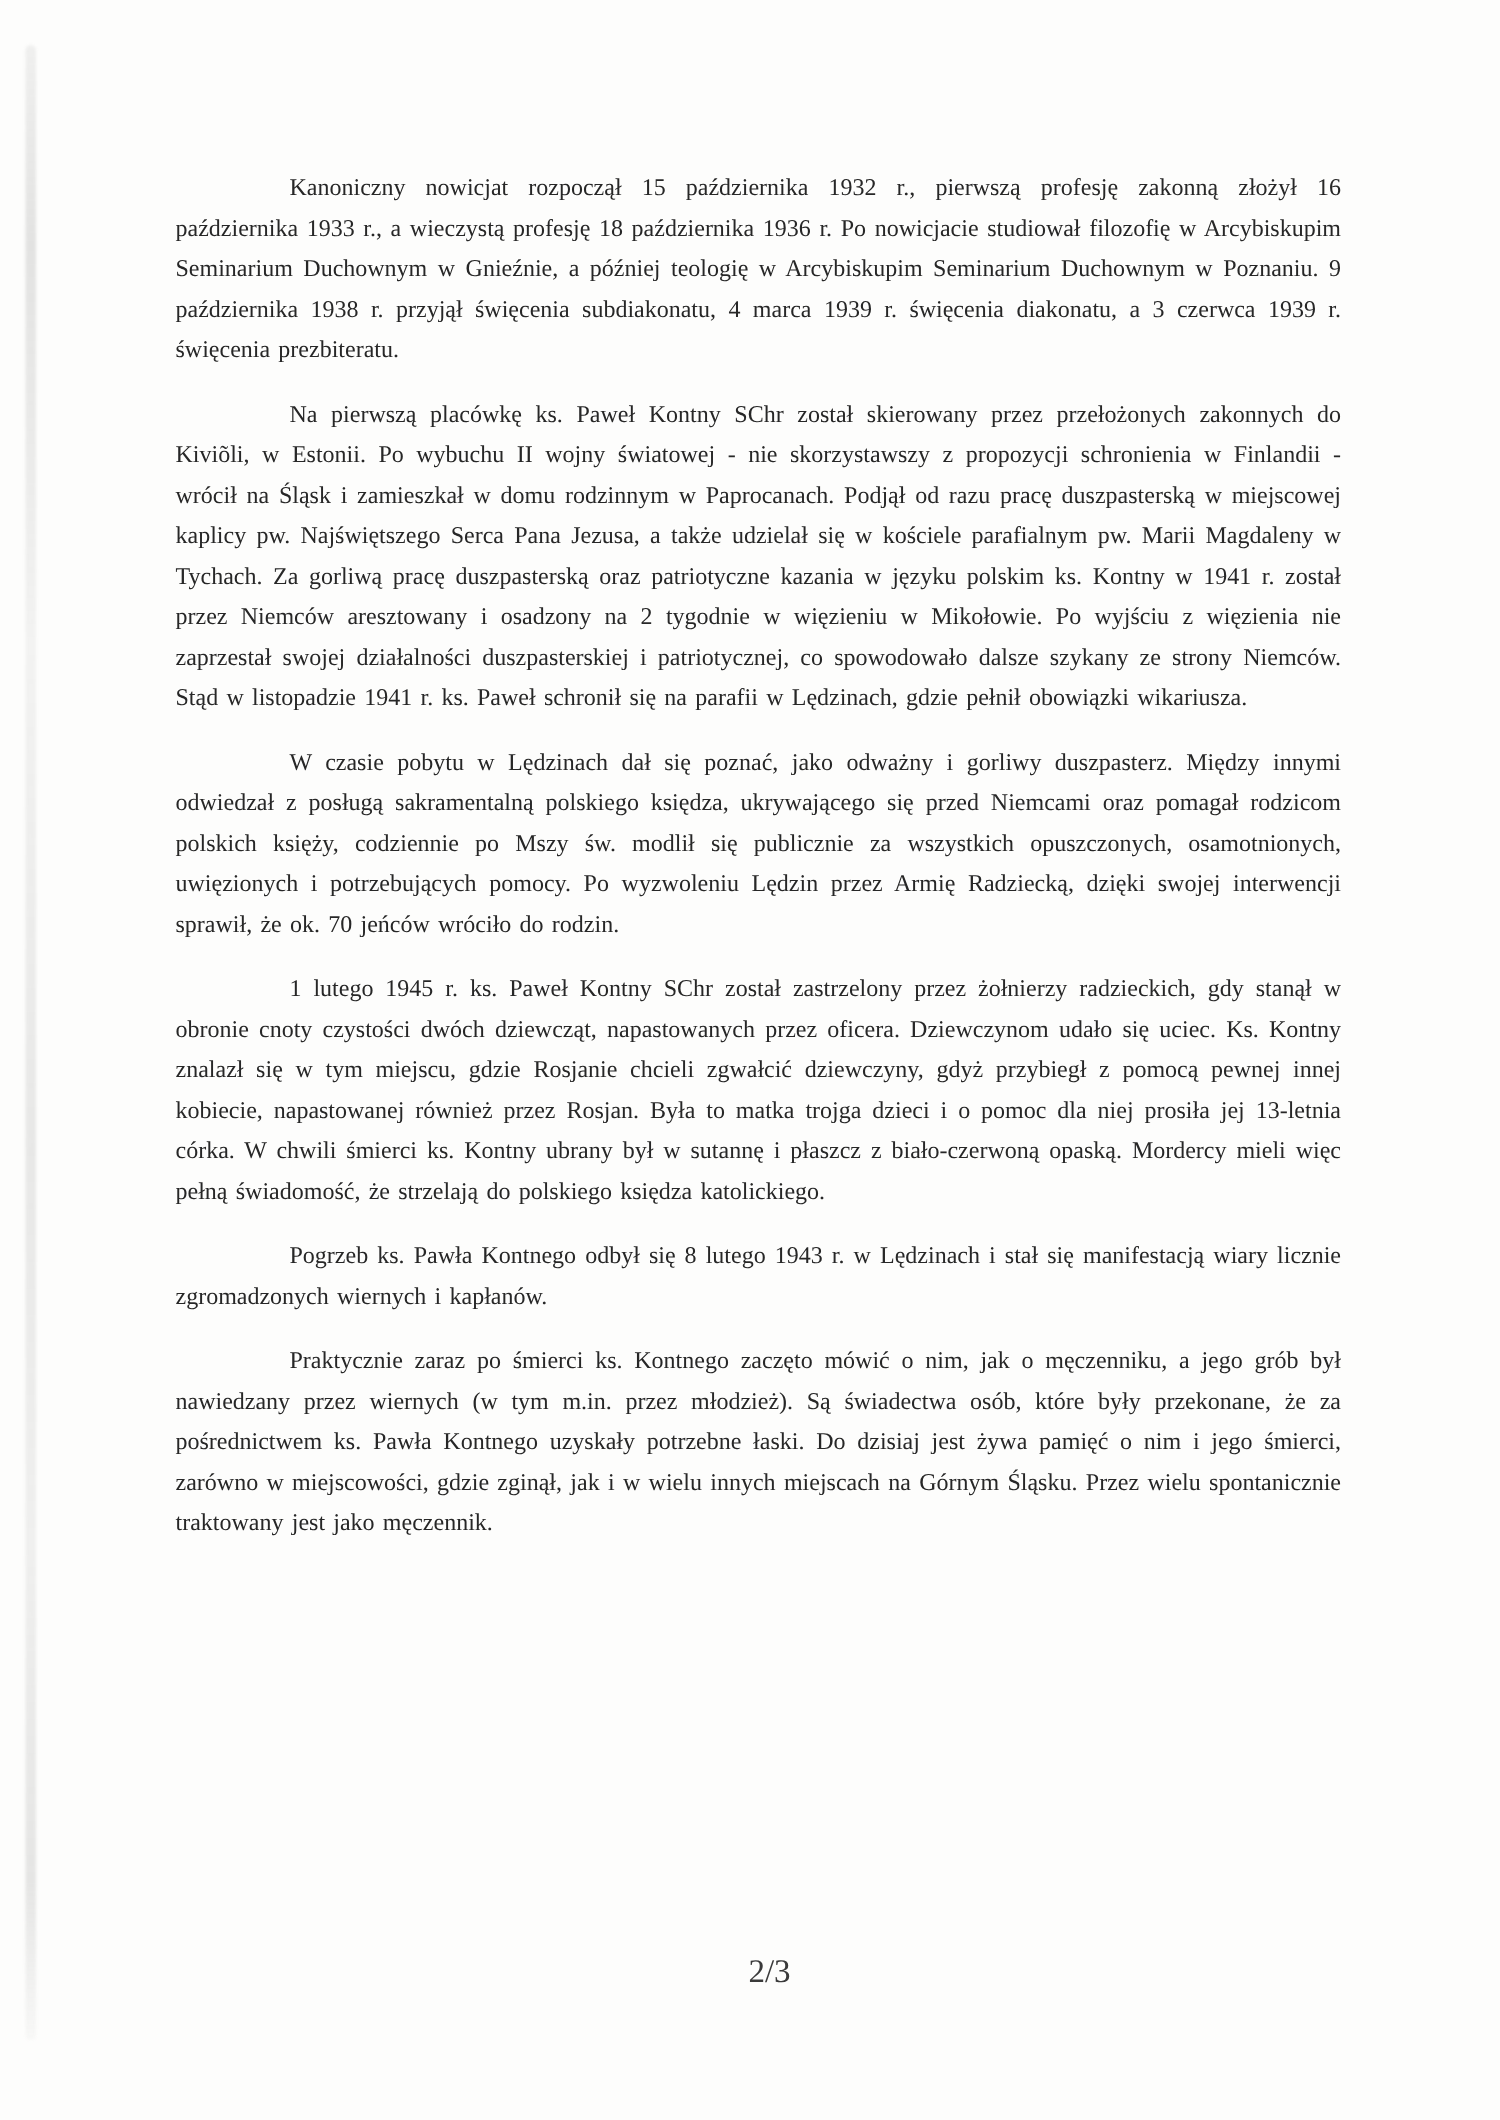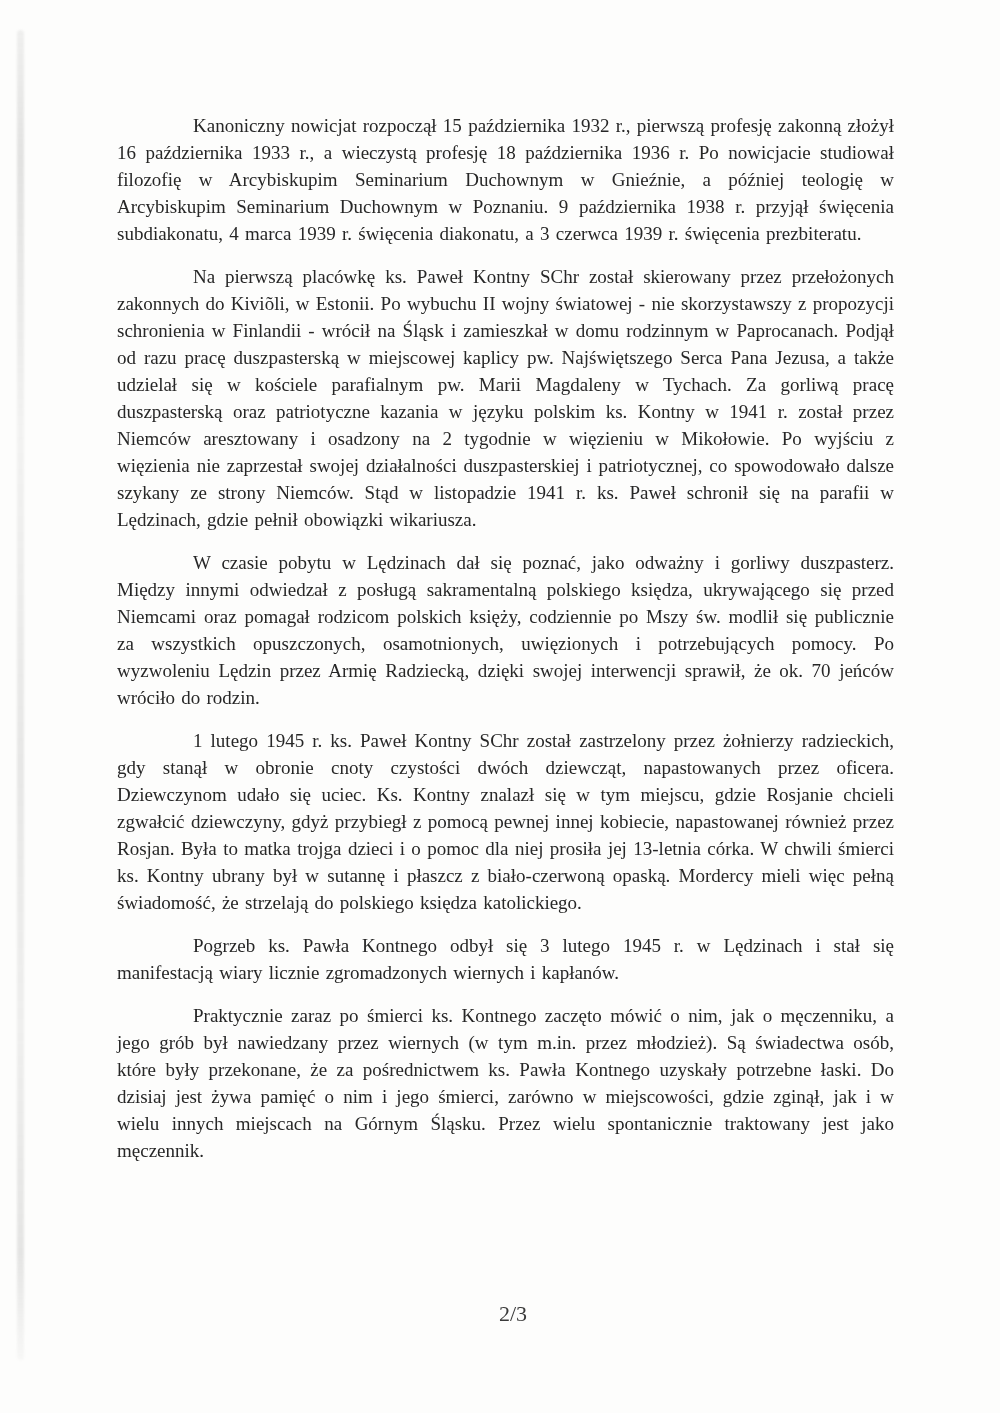--- a/index.html
+++ b/index.html
@@ -37,21 +37,21 @@
       );
       filter: blur(1.2px);
       border-radius: 4px;
     }
     .content {
       position: absolute;
       left: 117px;
       top: 112px;
       width: 777px;
       font-family: "Liberation Serif", "DejaVu Serif", serif;
-      font-size: 19px;
+      font-size: 16px;
       line-height: 27px;
       color: #272727;
       text-align: justify;
     }
     .content p {
       margin: 0 0 16px 0;
       text-indent: 76px;
       word-spacing: 1.5px;
     }
     .page-number {
@@ -69,18 +69,18 @@
 <body>
 
 <div class="page">
   <div class="scan-strip"></div>
 
   <div class="content">
     <p>Kanoniczny nowicjat rozpoczął 15 października 1932 r., pierwszą profesję zakonną złożył 16 października 1933 r., a wieczystą profesję 18 października 1936 r. Po nowicjacie studiował filozofię w Arcybiskupim Seminarium Duchownym w Gnieźnie, a później teologię w Arcybiskupim Seminarium Duchownym w Poznaniu. 9 października 1938 r. przyjął święcenia subdiakonatu, 4 marca 1939 r. święcenia diakonatu, a 3 czerwca 1939 r. święcenia prezbiteratu.</p>
     <p>Na pierwszą placówkę ks. Paweł Kontny SChr został skierowany przez przełożonych zakonnych do Kiviõli, w Estonii. Po wybuchu II wojny światowej - nie skorzystawszy z propozycji schronienia w Finlandii - wrócił na Śląsk i zamieszkał w domu rodzinnym w Paprocanach. Podjął od razu pracę duszpasterską w miejscowej kaplicy pw. Najświętszego Serca Pana Jezusa, a także udzielał się w kościele parafialnym pw. Marii Magdaleny w Tychach. Za gorliwą pracę duszpasterską oraz patriotyczne kazania w języku polskim ks. Kontny w 1941 r. został przez Niemców aresztowany i osadzony na 2 tygodnie w więzieniu w Mikołowie. Po wyjściu z więzienia nie zaprzestał swojej działalności duszpasterskiej i patriotycznej, co spowodowało dalsze szykany ze strony Niemców. Stąd w listopadzie 1941 r. ks. Paweł schronił się na parafii w Lędzinach, gdzie pełnił obowiązki wikariusza.</p>
     <p>W czasie pobytu w Lędzinach dał się poznać, jako odważny i gorliwy duszpasterz. Między innymi odwiedzał z posługą sakramentalną polskiego księdza, ukrywającego się przed Niemcami oraz pomagał rodzicom polskich księży, codziennie po Mszy św. modlił się publicznie za wszystkich opuszczonych, osamotnionych, uwięzionych i potrzebujących pomocy. Po wyzwoleniu Lędzin przez Armię Radziecką, dzięki swojej interwencji sprawił, że ok. 70 jeńców wróciło do rodzin.</p>
     <p>1 lutego 1945 r. ks. Paweł Kontny SChr został zastrzelony przez żołnierzy radzieckich, gdy stanął w obronie cnoty czystości dwóch dziewcząt, napastowanych przez oficera. Dziewczynom udało się uciec. Ks. Kontny znalazł się w tym miejscu, gdzie Rosjanie chcieli zgwałcić dziewczyny, gdyż przybiegł z pomocą pewnej innej kobiecie, napastowanej również przez Rosjan. Była to matka trojga dzieci i o pomoc dla niej prosiła jej 13-letnia córka. W chwili śmierci ks. Kontny ubrany był w sutannę i płaszcz z biało-czerwoną opaską. Mordercy mieli więc pełną świadomość, że strzelają do polskiego księdza katolickiego.</p>
-    <p>Pogrzeb ks. Pawła Kontnego odbył się 3 lutego 1945 r. w Lędzinach i stał się manifestacją wiary licznie zgromadzonych wiernych i kapłanów.</p>
+    <p>Pogrzeb ks. Pawła Kontnego odbył się 8 lutego 1943 r. w Lędzinach i stał się manifestacją wiary licznie zgromadzonych wiernych i kapłanów.</p>
     <p>Praktycznie zaraz po śmierci ks. Kontnego zaczęto mówić o nim, jak o męczenniku, a jego grób był nawiedzany przez wiernych (w tym m.in. przez młodzież). Są świadectwa osób, które były przekonane, że za pośrednictwem ks. Pawła Kontnego uzyskały potrzebne łaski. Do dzisiaj jest żywa pamięć o nim i jego śmierci, zarówno w miejscowości, gdzie zginął, jak i w wielu innych miejscach na Górnym Śląsku. Przez wielu spontanicznie traktowany jest jako męczennik.</p>
   </div>
 
   <div class="page-number">2/3</div>
 </div>
 
 </body></html>

